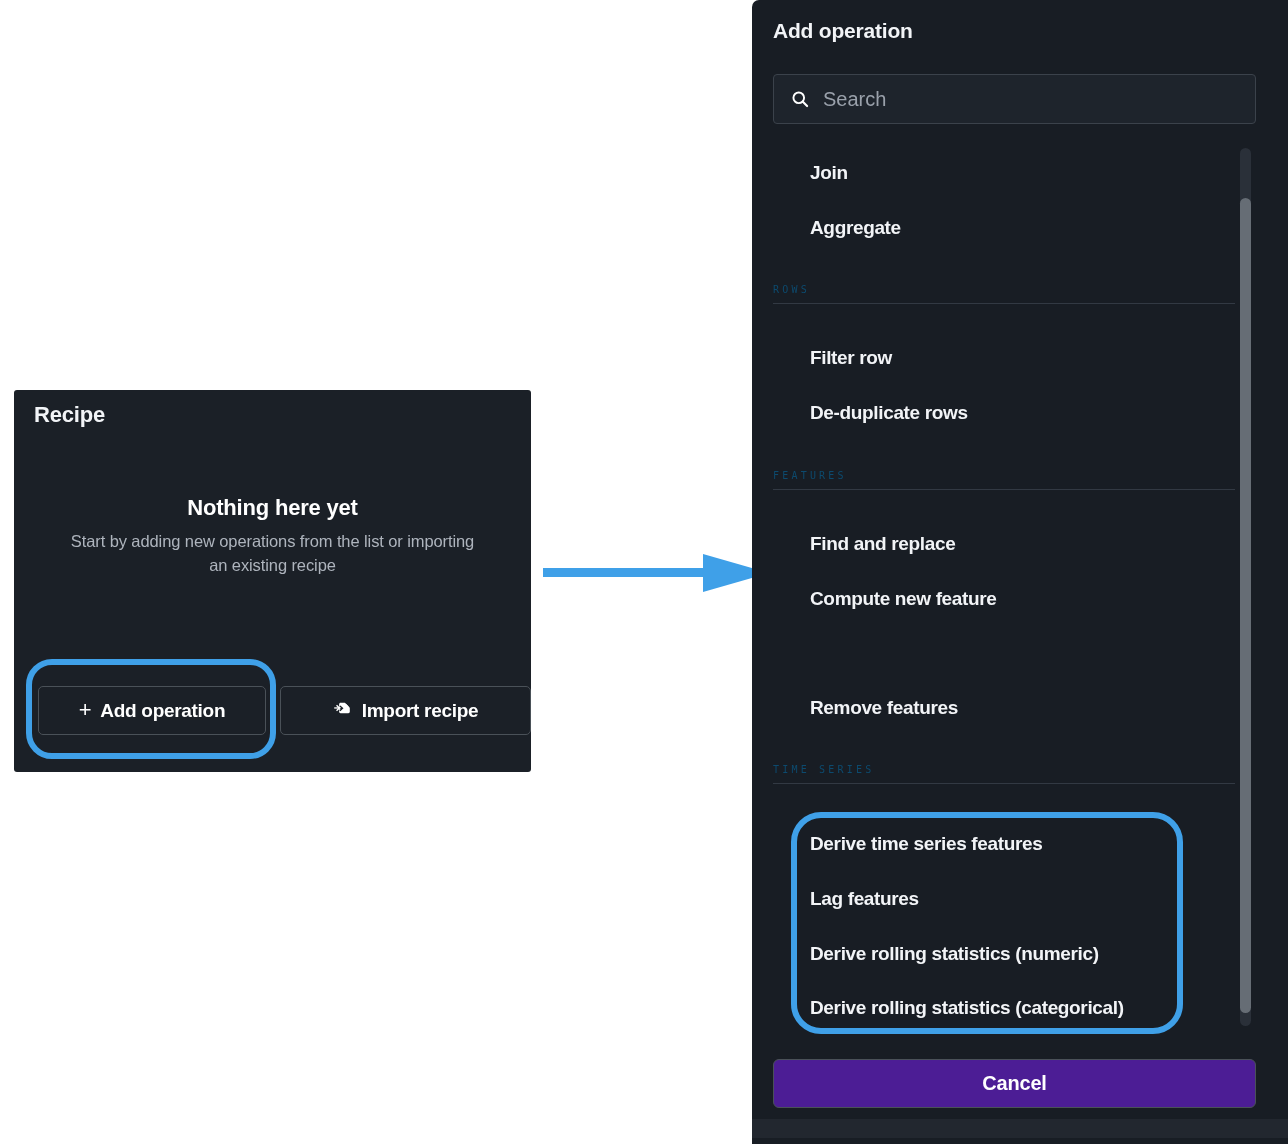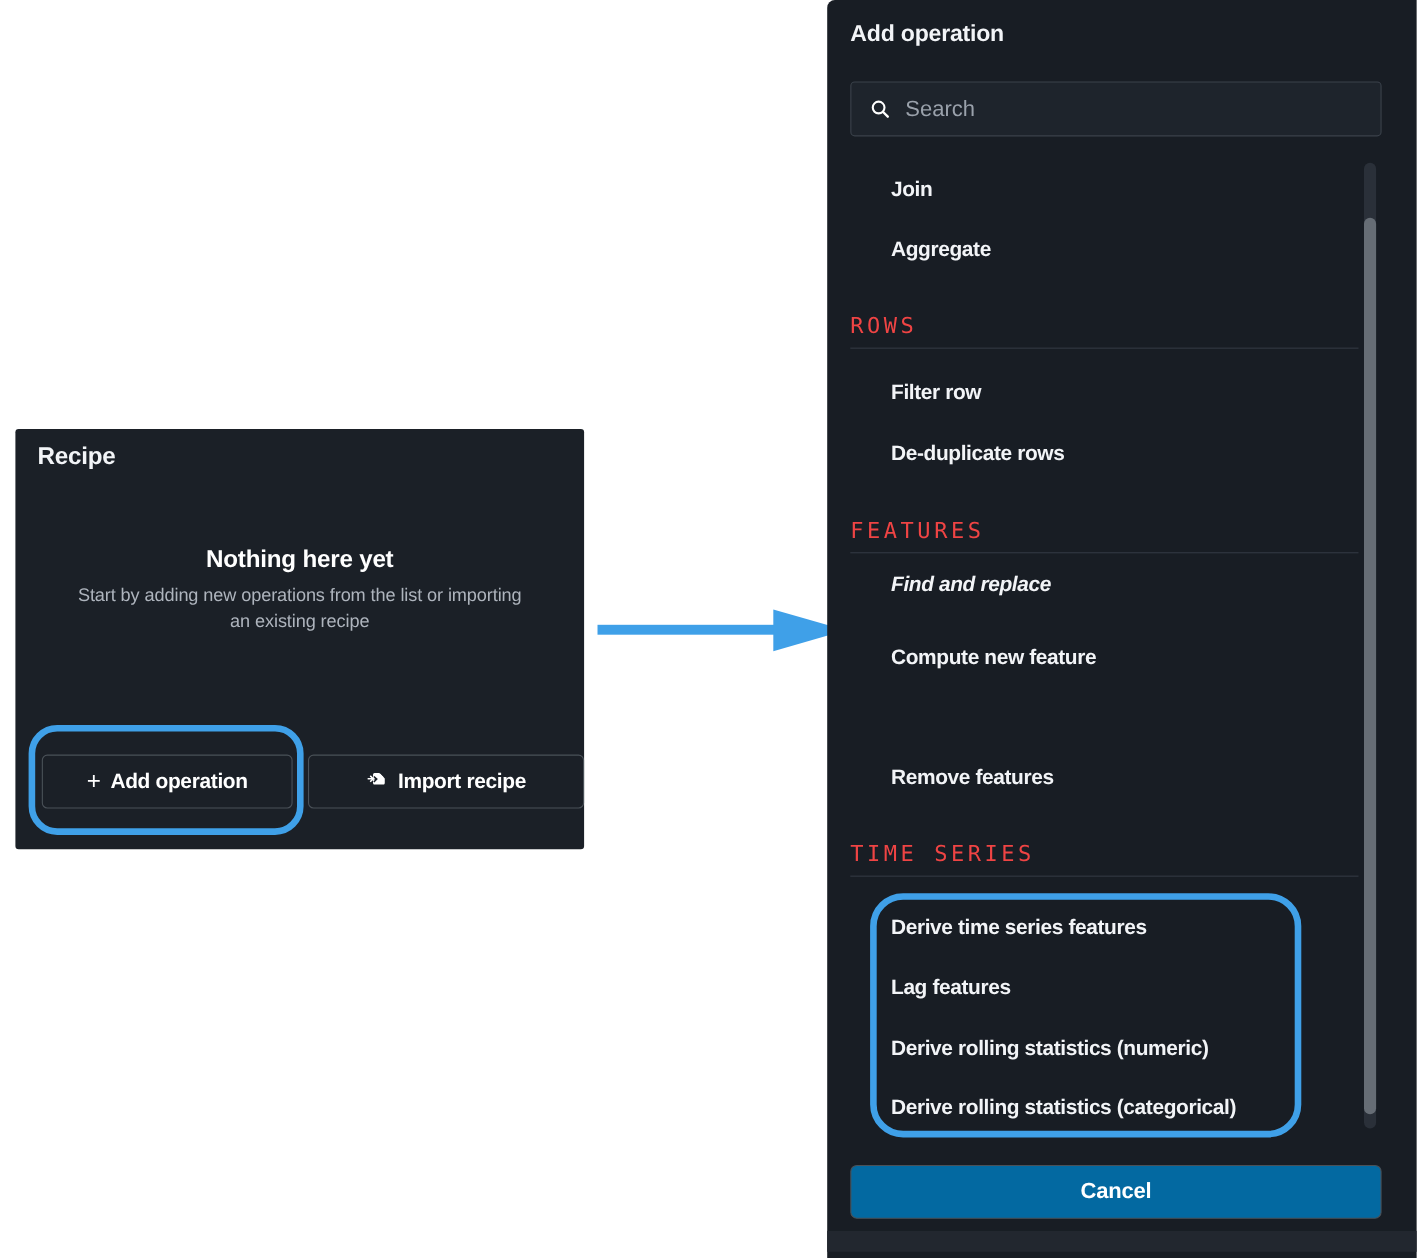--- a/index.html
+++ b/index.html
@@ -188,22 +188,22 @@
     color: #f2f4f7;
     letter-spacing: -0.35px;
     white-space: nowrap;
   }
   .section-head {
     position: absolute;
     left: 21px;
     width: 462px;
   }
   .section-head-label {
-    font-size: 20px;
-    color: #ef4444;
+    font-size: 10px;
+    color: #0c4a6e;
     letter-spacing: 3.2px;
     font-family: "DejaVu Sans Mono", monospace;
     display: block;
     padding-bottom: 8px;
   }
   .section-divider {
     height: 1px;
     background: #323943;
     width: 100%;
   }
@@ -241,21 +241,21 @@
     box-sizing: border-box;
     pointer-events: none;
   }
 
   .cancel-btn {
     position: absolute;
     left: 773px;
     top: 1059px;
     width: 483px;
     height: 49px;
-    background: #0369a1;
+    background: #4c1d95;
     border: 1px solid #4a5158;
     border-radius: 6px;
     color: #ffffff;
     font-size: 20px;
     font-weight: bold;
     letter-spacing: -0.2px;
     display: flex;
     align-items: center;
     justify-content: center;
     box-sizing: border-box;
@@ -340,21 +340,21 @@
     <span class="op-item-label">Filter row</span>
   </div>
   <div class="op-item" style="top:261px;">
     <span class="op-item-label">De-duplicate rows</span>
   </div>
 
   <div class="section-head" style="top:329px;">
     <span class="section-head-label">FEATURES</span>
     <div class="section-divider"></div>
   </div>
-  <div class="op-item" style="top:380px;font-style:italic;">
+  <div class="op-item" style="top:392px;">
     <span class="op-item-label">Find and replace</span>
   </div>
   <div class="op-item" style="top:447px;">
     <span class="op-item-label">Compute new feature</span>
   </div>
   <div class="op-item" style="top:556px;">
     <span class="op-item-label">Remove features</span>
   </div>
 
   <div class="section-head" style="top:623px;">

